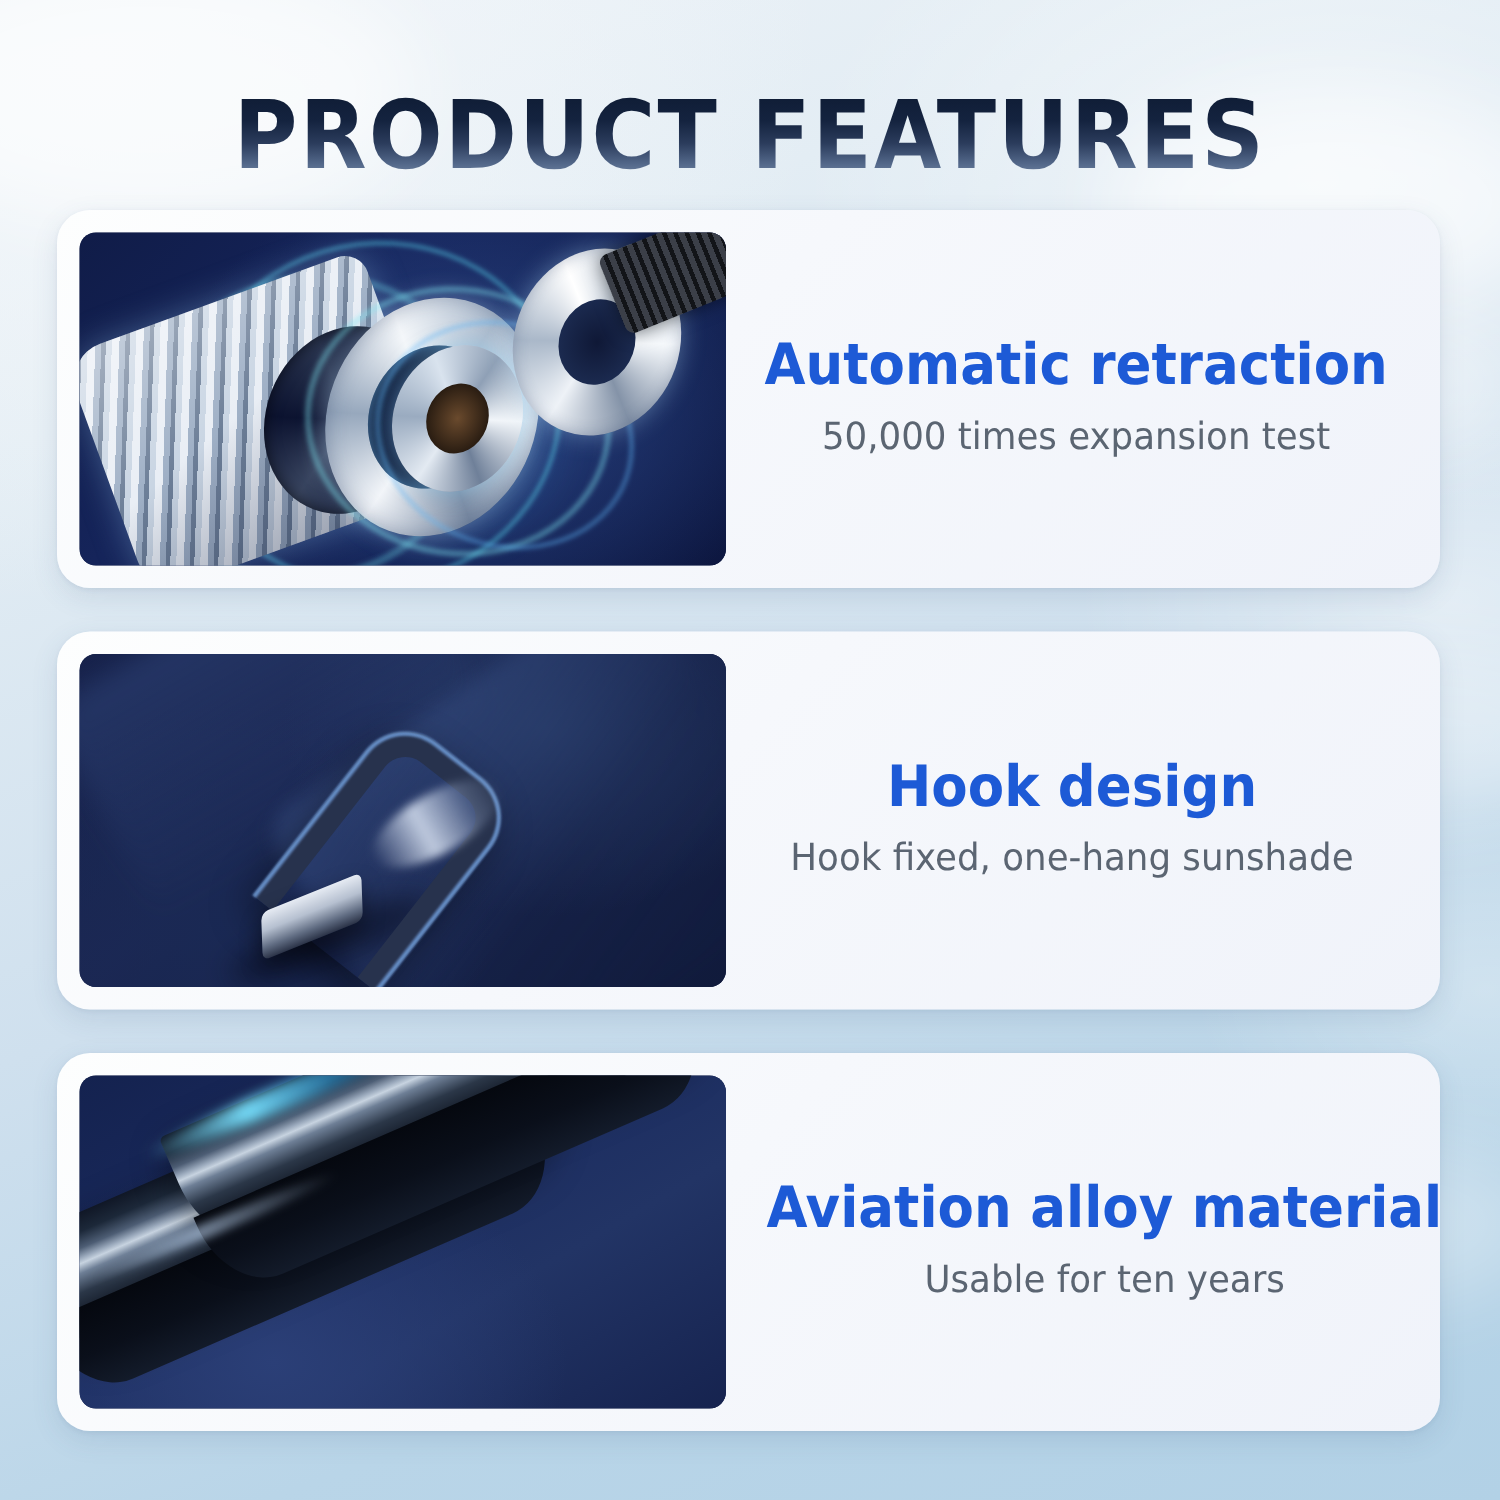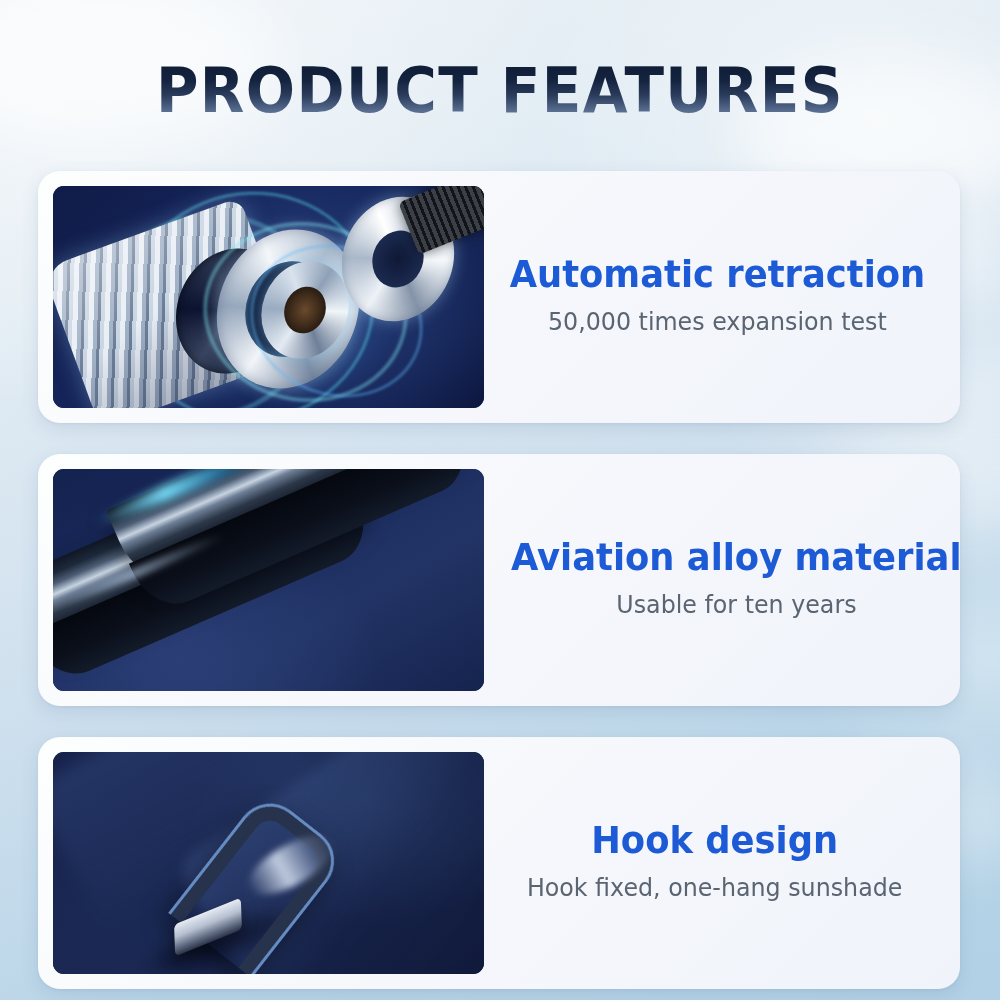--- a/index.html
+++ b/index.html
@@ -64,21 +64,20 @@
     position:relative;
     display:flex;
     align-items:stretch;
     width:922px;
     height:252px;
     margin-bottom:29px;
     padding:15px;
     border-radius:22px;
     background:linear-gradient(135deg,#fdfefe 0%,#f6f8fc 45%,#f0f3fa 100%);
     box-shadow:0 6px 18px rgba(60,90,130,.13), 0 1px 3px rgba(60,90,130,.08);
-    margin-top:31px;
   }
   .card:last-child { margin-bottom:0; }
 
   .thumb {
     position:relative;
     width:431px;
     flex:0 0 431px;
     border-radius:11px;
     overflow:hidden;
     background:#16224a;
@@ -352,45 +351,45 @@
         </div>
       </div>
       <div class="caption">
         <div class="c-title">Automatic retraction</div>
         <div class="c-sub">50,000 times expansion test</div>
       </div>
     </div>
 
     <div class="card">
       <div class="thumb">
-        <div class="art2">
-          <div class="bar bar1"></div>
-          <div class="bar bar2"></div>
-          <div class="streak"></div>
-          <div class="streak2"></div>
-        </div>
-      </div>
-      <div class="caption">
-        <div class="c-title">Aviation alloy material</div>
-        <div class="c-sub">Usable for ten years</div>
-      </div>
-    </div>
-
-    <div class="card">
-      <div class="thumb">
         <div class="art3">
           <div class="panel-edge2"></div>
           <div class="panel-edge"></div>
           <div class="hook-shadow"></div>
           <div class="hook-arm"></div>
           <div class="hook-hi"></div>
           <div class="hook-gloss"></div>
           <div class="hook-foot"></div>
         </div>
       </div>
       <div class="caption">
         <div class="c-title">Hook design</div>
         <div class="c-sub">Hook fixed, one-hang sunshade</div>
       </div>
     </div>
 
+    <div class="card">
+      <div class="thumb">
+        <div class="art2">
+          <div class="bar bar1"></div>
+          <div class="bar bar2"></div>
+          <div class="streak"></div>
+          <div class="streak2"></div>
+        </div>
+      </div>
+      <div class="caption">
+        <div class="c-title">Aviation alloy material</div>
+        <div class="c-sub">Usable for ten years</div>
+      </div>
+    </div>
+
   </div>
 </div>
 
 </body></html>

